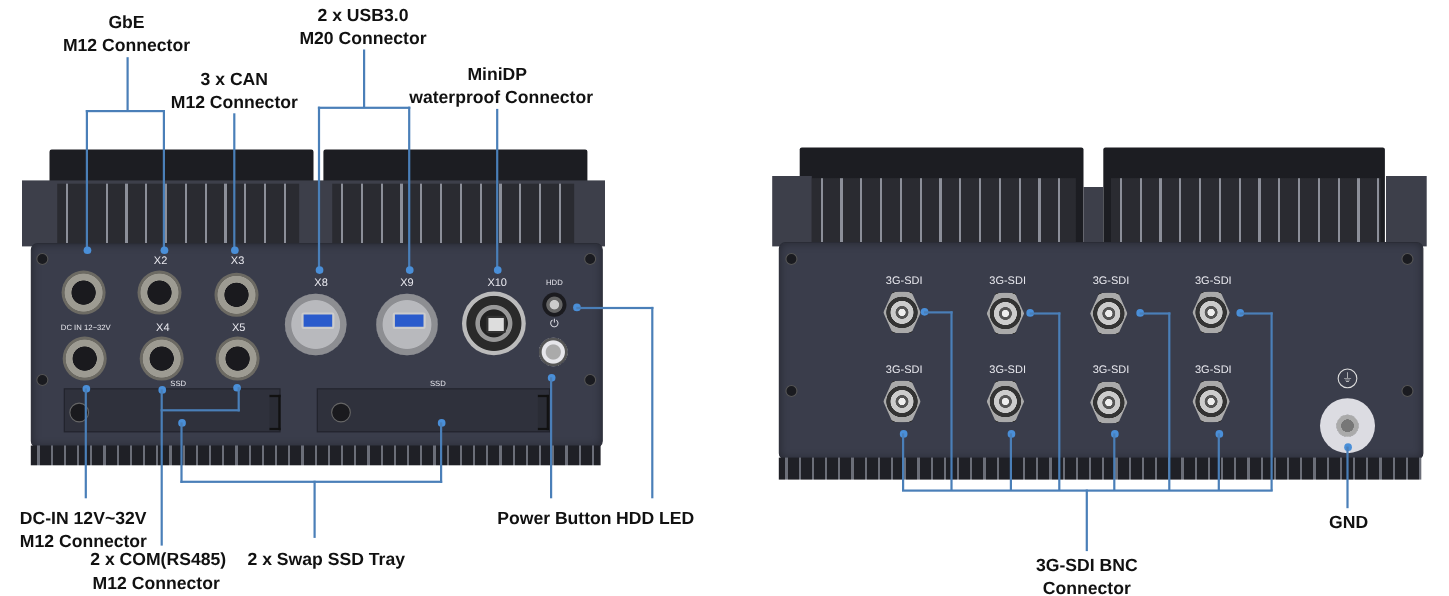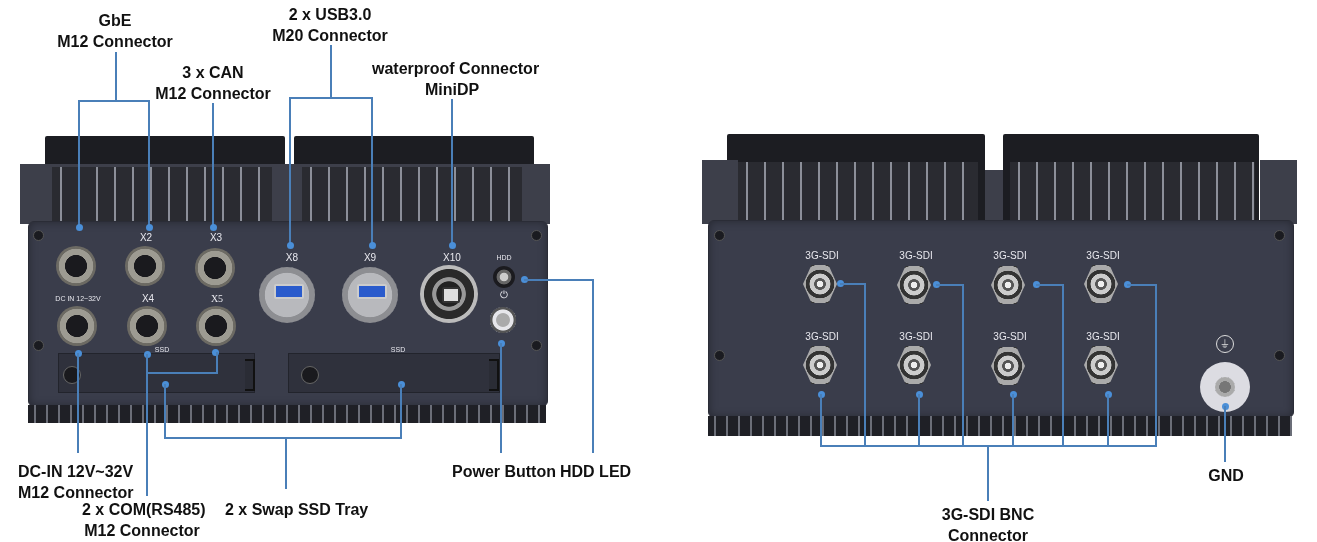--- a/index.html
+++ b/index.html
@@ -46,21 +46,21 @@
   <div class="screw" style="left:33px;top:230px;"></div>
   <div class="screw" style="left:531px;top:230px;"></div>
   <div class="screw" style="left:33px;top:340px;"></div>
   <div class="screw" style="left:531px;top:340px;"></div>
 
   <div class="ptxt" style="left:68px;top:232px;width:20px;margin-top:24px;">X1</div>
   <div class="ptxt" style="left:136px;top:232px;width:20px;">X2</div>
   <div class="ptxt" style="left:206px;top:232px;width:20px;">X3</div>
   <div class="ptxt sm" style="left:48px;top:295px;width:60px;">DC IN 12~32V</div>
   <div class="ptxt" style="left:138px;top:293px;width:20px;">X4</div>
-  <div class="ptxt" style="left:207px;top:293px;width:20px;font-family:Liberation Serif, serif;">X5</div>
+  <div class="ptxt" style="left:207px;top:293px;width:20px;">X5</div>
   <div class="ptxt" style="left:278px;top:252px;width:20px;text-align:right;">X8</div>
   <div class="ptxt" style="left:360px;top:252px;width:20px;">X9</div>
   <div class="ptxt" style="left:440px;top:252px;width:24px;">X10</div>
   <div class="ptxt sm" style="left:493px;top:254px;width:22px;">HDD</div>
   <div class="ptxt" style="left:495px;top:289px;width:18px;">⏻</div>
   <div class="ptxt sm" style="left:150px;top:346px;width:24px;">SSD</div>
   <div class="ptxt sm" style="left:386px;top:346px;width:24px;">SSD</div>
 
   <div class="m12" style="left:56px;top:246px;"></div>
   <div class="m12" style="left:125px;top:246px;"></div>
@@ -139,22 +139,22 @@
 </div>
 <div class="lbl" style="left:153px;top:62px;width:120px;">
   <div>3 x CAN</div>
   <div>M12 Connector</div>
 </div>
 <div class="lbl" style="left:268px;top:4px;width:124px;">
   <div>2 x USB3.0</div>
   <div>M20 Connector</div>
 </div>
 <div class="lbl" style="left:372px;top:58px;width:160px;">
+  <div>MiniDP</div>
   <div>waterproof Connector</div>
-  <div>MiniDP</div>
 </div>
 <div class="lbl" style="left:18px;top:461px;width:120px;text-align:left;">
   <div>DC-IN 12V~32V</div>
   <div>M12 Connector</div>
 </div>
 <div class="lbl" style="left:82px;top:499px;width:120px;">
   <div>2 x COM(RS485)</div>
   <div>M12 Connector</div>
 </div>
 <div class="lbl" style="left:225px;top:499px;width:125px;">

